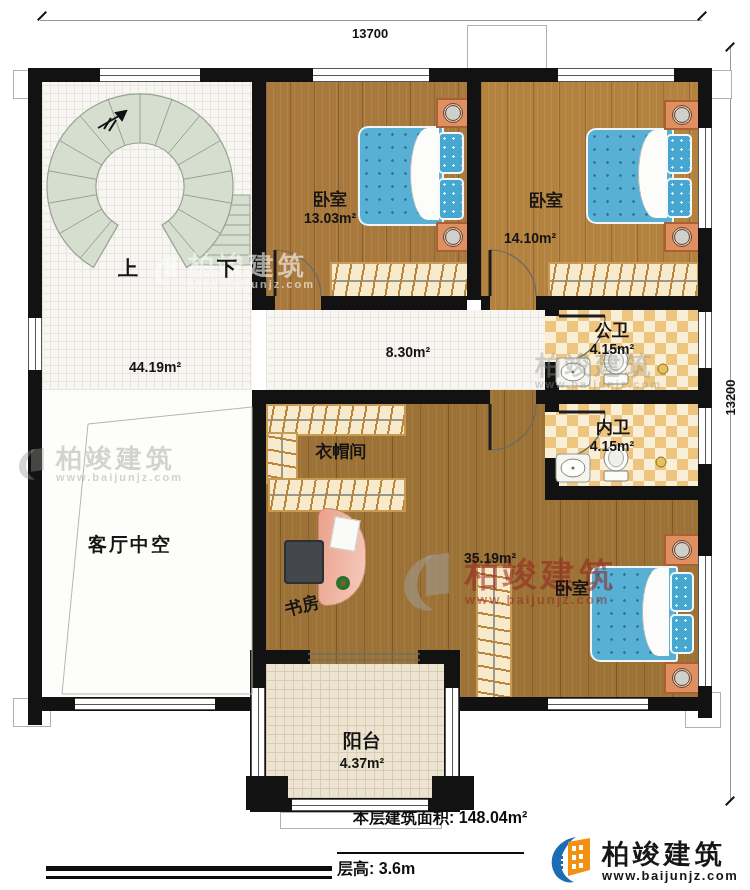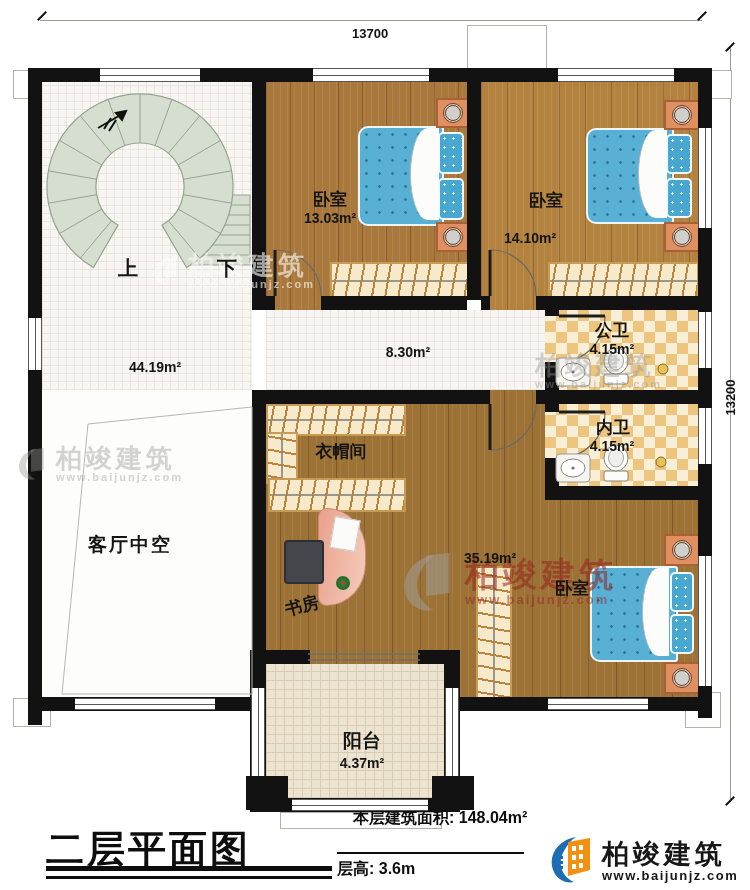--- a/index.html
+++ b/index.html
@@ -318,21 +318,20 @@
   <div class="lbl big" style="left:130px;top:545px;">客厅中空</div>
   <div class="lbl name" style="left:341px;top:451px;">衣帽间</div>
   <div class="lbl name" style="left:302px;top:606px;transform:translate(-50%,-50%) rotate(-14deg);">书房</div>
   <div class="lbl area" style="left:490px;top:558px;">35.19m²</div>
   <div class="lbl name" style="left:572px;top:588px;">卧室</div>
   <div class="lbl name" style="left:362px;top:741px;font-size:19px;">阳台</div>
   <div class="lbl area" style="left:362px;top:763px;">4.37m²</div>
   <div class="lbl stairlbl" style="left:128px;top:268px;">上</div>
   <div class="lbl stairlbl" style="left:227px;top:268px;">下</div>
 
-  <div class="tb-title" style="left:46px;top:824px;">二层平面图</div>
   <div class="bar" style="left:46px;top:866px;width:286px;height:5px;"></div>
   <div class="bar" style="left:46px;top:876px;width:286px;height:3px;"></div>
   <div class="tb-small" style="left:337px;top:808px;margin-left:16px;">本层建筑面积: 148.04m²</div>
   <div class="bar" style="left:337px;top:852px;width:187px;height:2px;"></div>
   <div class="tb-small" style="left:337px;top:859px;">层高: 3.6m</div>
 
   <svg class="abs" style="left:544px;top:834px;" width="52" height="52" viewBox="0 0 52 52">
     <path d="M32,3 C13,6 3,23 10,38 C13,45 22,50 30,48 C18,43 13,29 20,17 C23,11 27,6 32,3 Z" fill="#1d6db5"></path>
     <polygon points="24,8 46,4 46,36 24,42" fill="#f29111"></polygon>
     <g fill="#ffffff">

